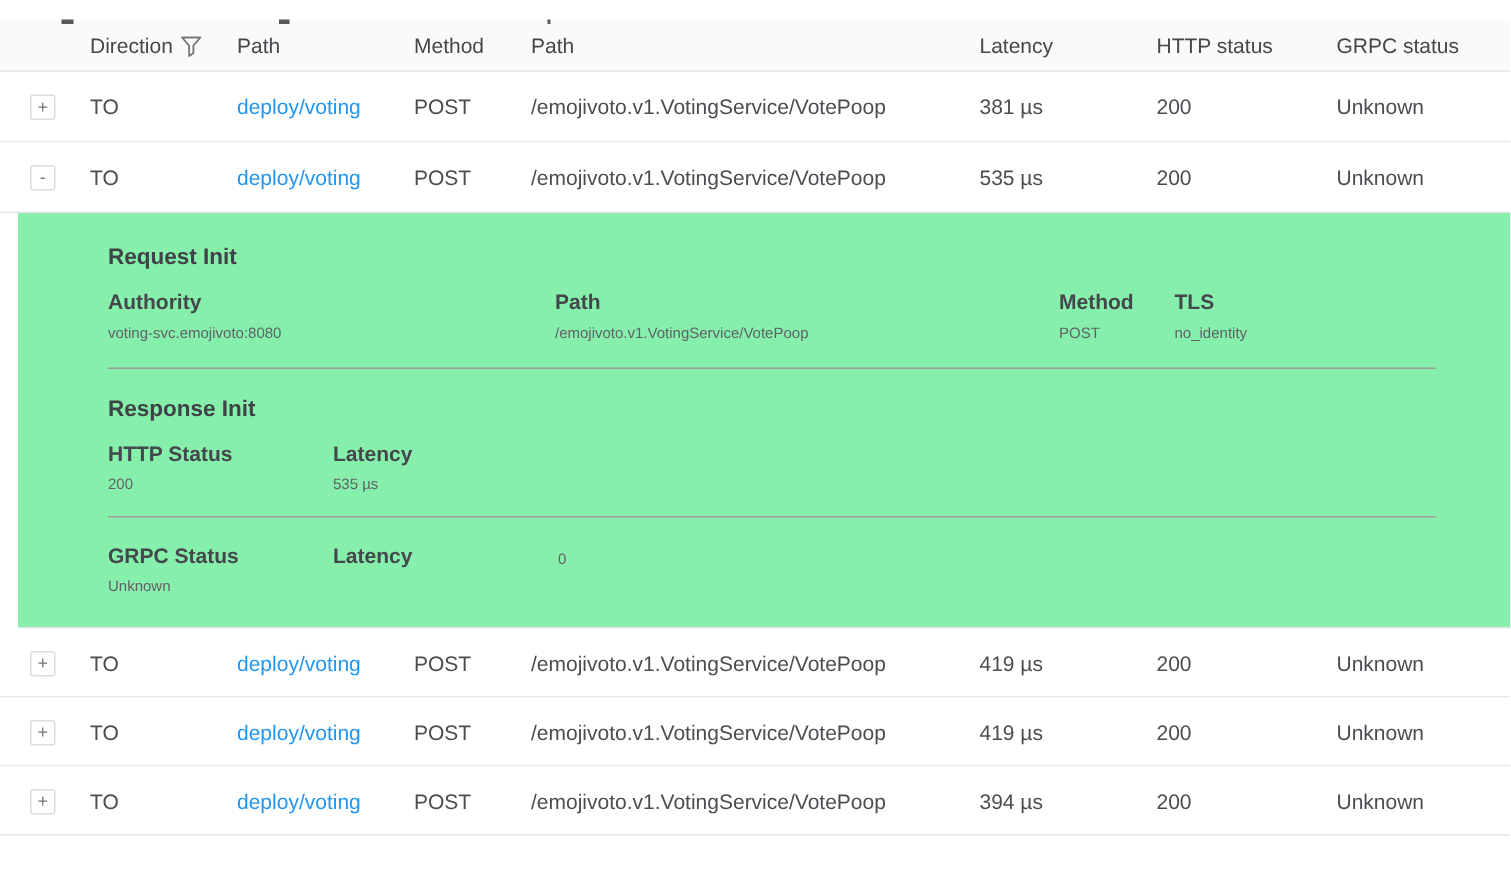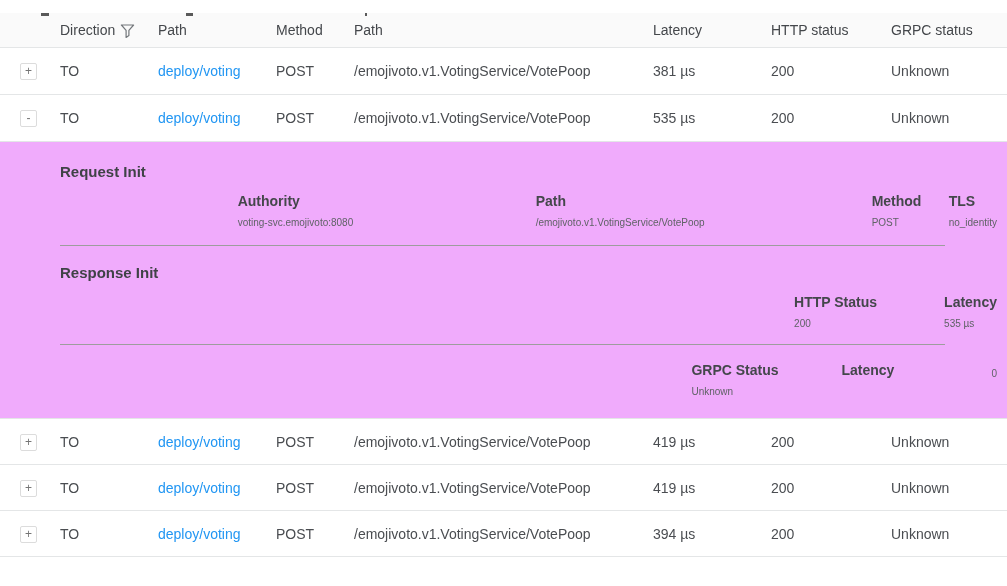--- a/index.html
+++ b/index.html
@@ -30,25 +30,26 @@
   .c-toggle { padding-left:20px; }
   .toggle-btn {
     width:17px; height:17px; border:1px solid #dcdcdc; border-radius:2px;
     background:#fff; color:#757575; font-size:12px; line-height:13px;
     font-family:"Liberation Sans",sans-serif; cursor:pointer; padding:0;
   }
   .link { color:#2196f3; text-decoration:none; cursor:pointer; }
 
   
   .detail {
-    background:#f0abfc; border-bottom:1px solid #e4e6e7;
+    background:#86efac; border-bottom:1px solid #e4e6e7;
     padding:20px 0 17px 60px;
+    margin-left:12px;
   }
   .detail-title { font-weight:bold; font-size:15px; color:#3f4246; line-height:20px; margin-bottom:10px; }
-  .fields { display:flex;justify-content:flex-end; }
+  .fields { display:flex; }
   .field { padding-right:10px; }
   .f-label { font-weight:bold; color:#44474b; line-height:18px; font-size:14px; }
   .f-value { color:#5f6266; line-height:18px; margin-top:4px; font-size:10px; }
   .divider { width:885px; border-top:1px solid #9d9d9d; margin:13px 0 17px 0; }
   .divider.d2 { margin:11px 0 16px 0; }
 
   
   .s0.f0 { width:298px; } .s0.f1 { width:336px; } .s0.f2 { width:74px; } .s0.f3 { width:77px; }
   .s1.f0 { width:150px; }
   .s2.f0 { width:150px; } .s2.f1 { width:150px; }

